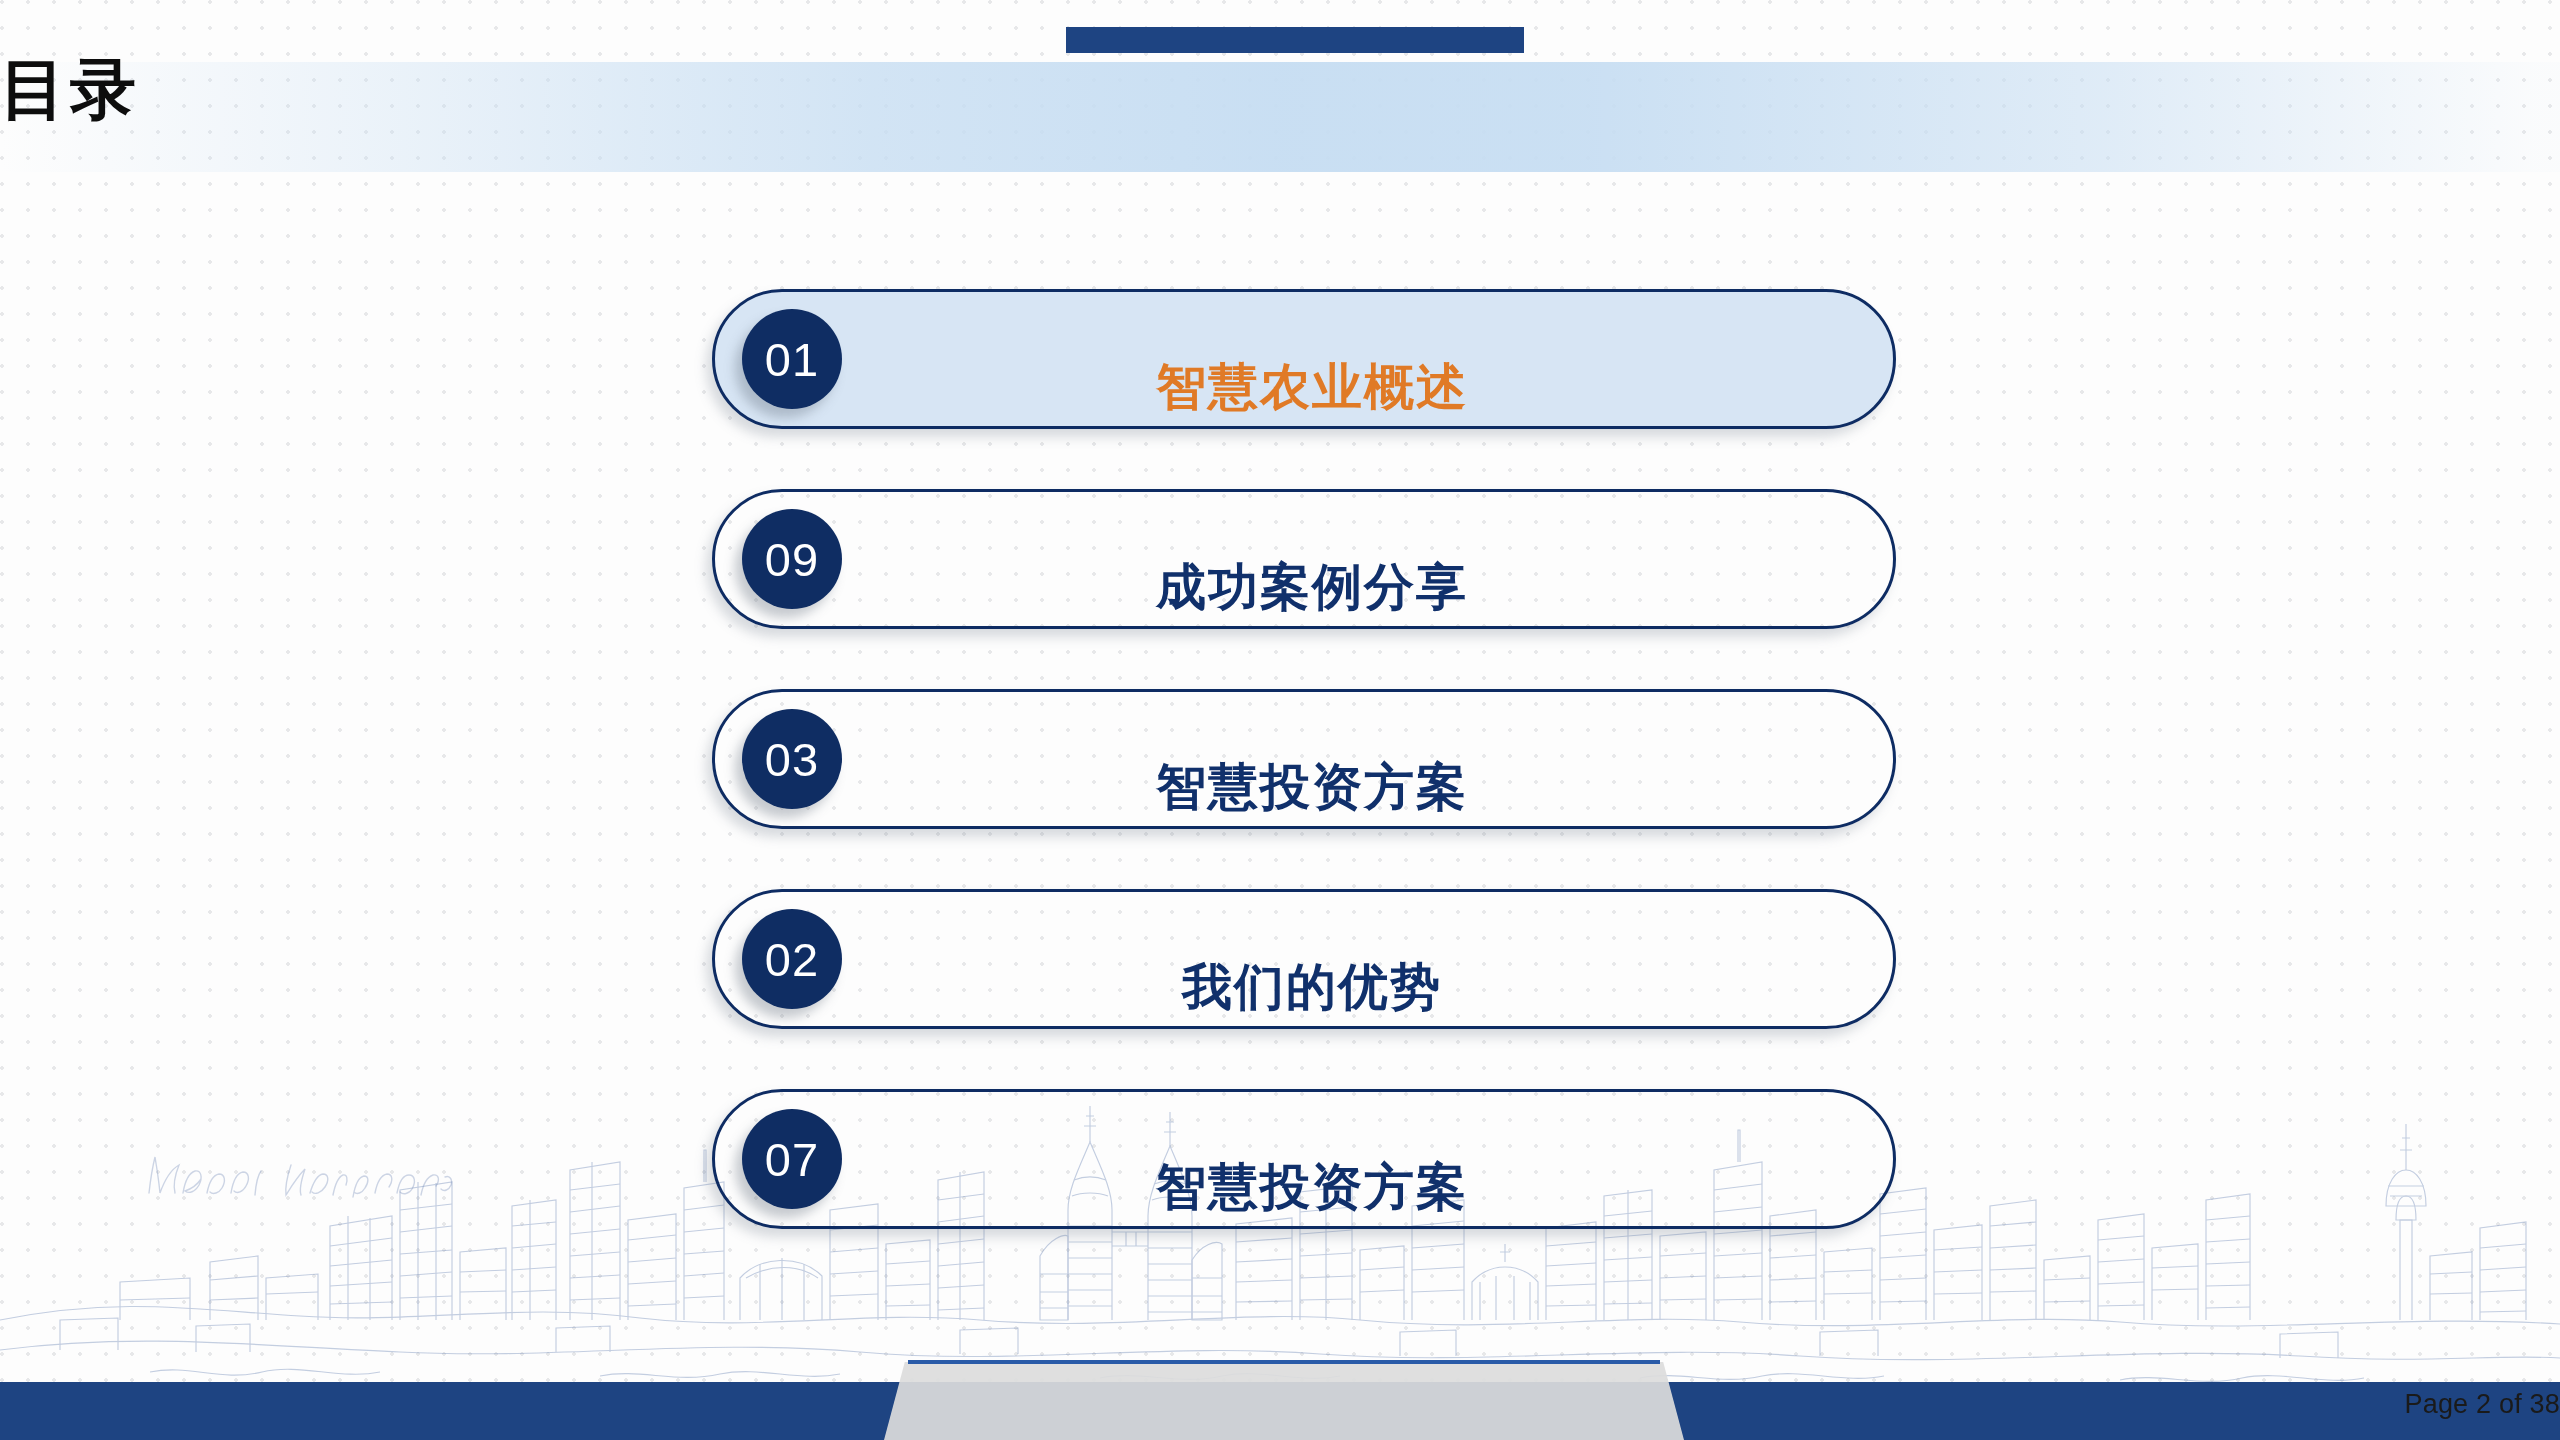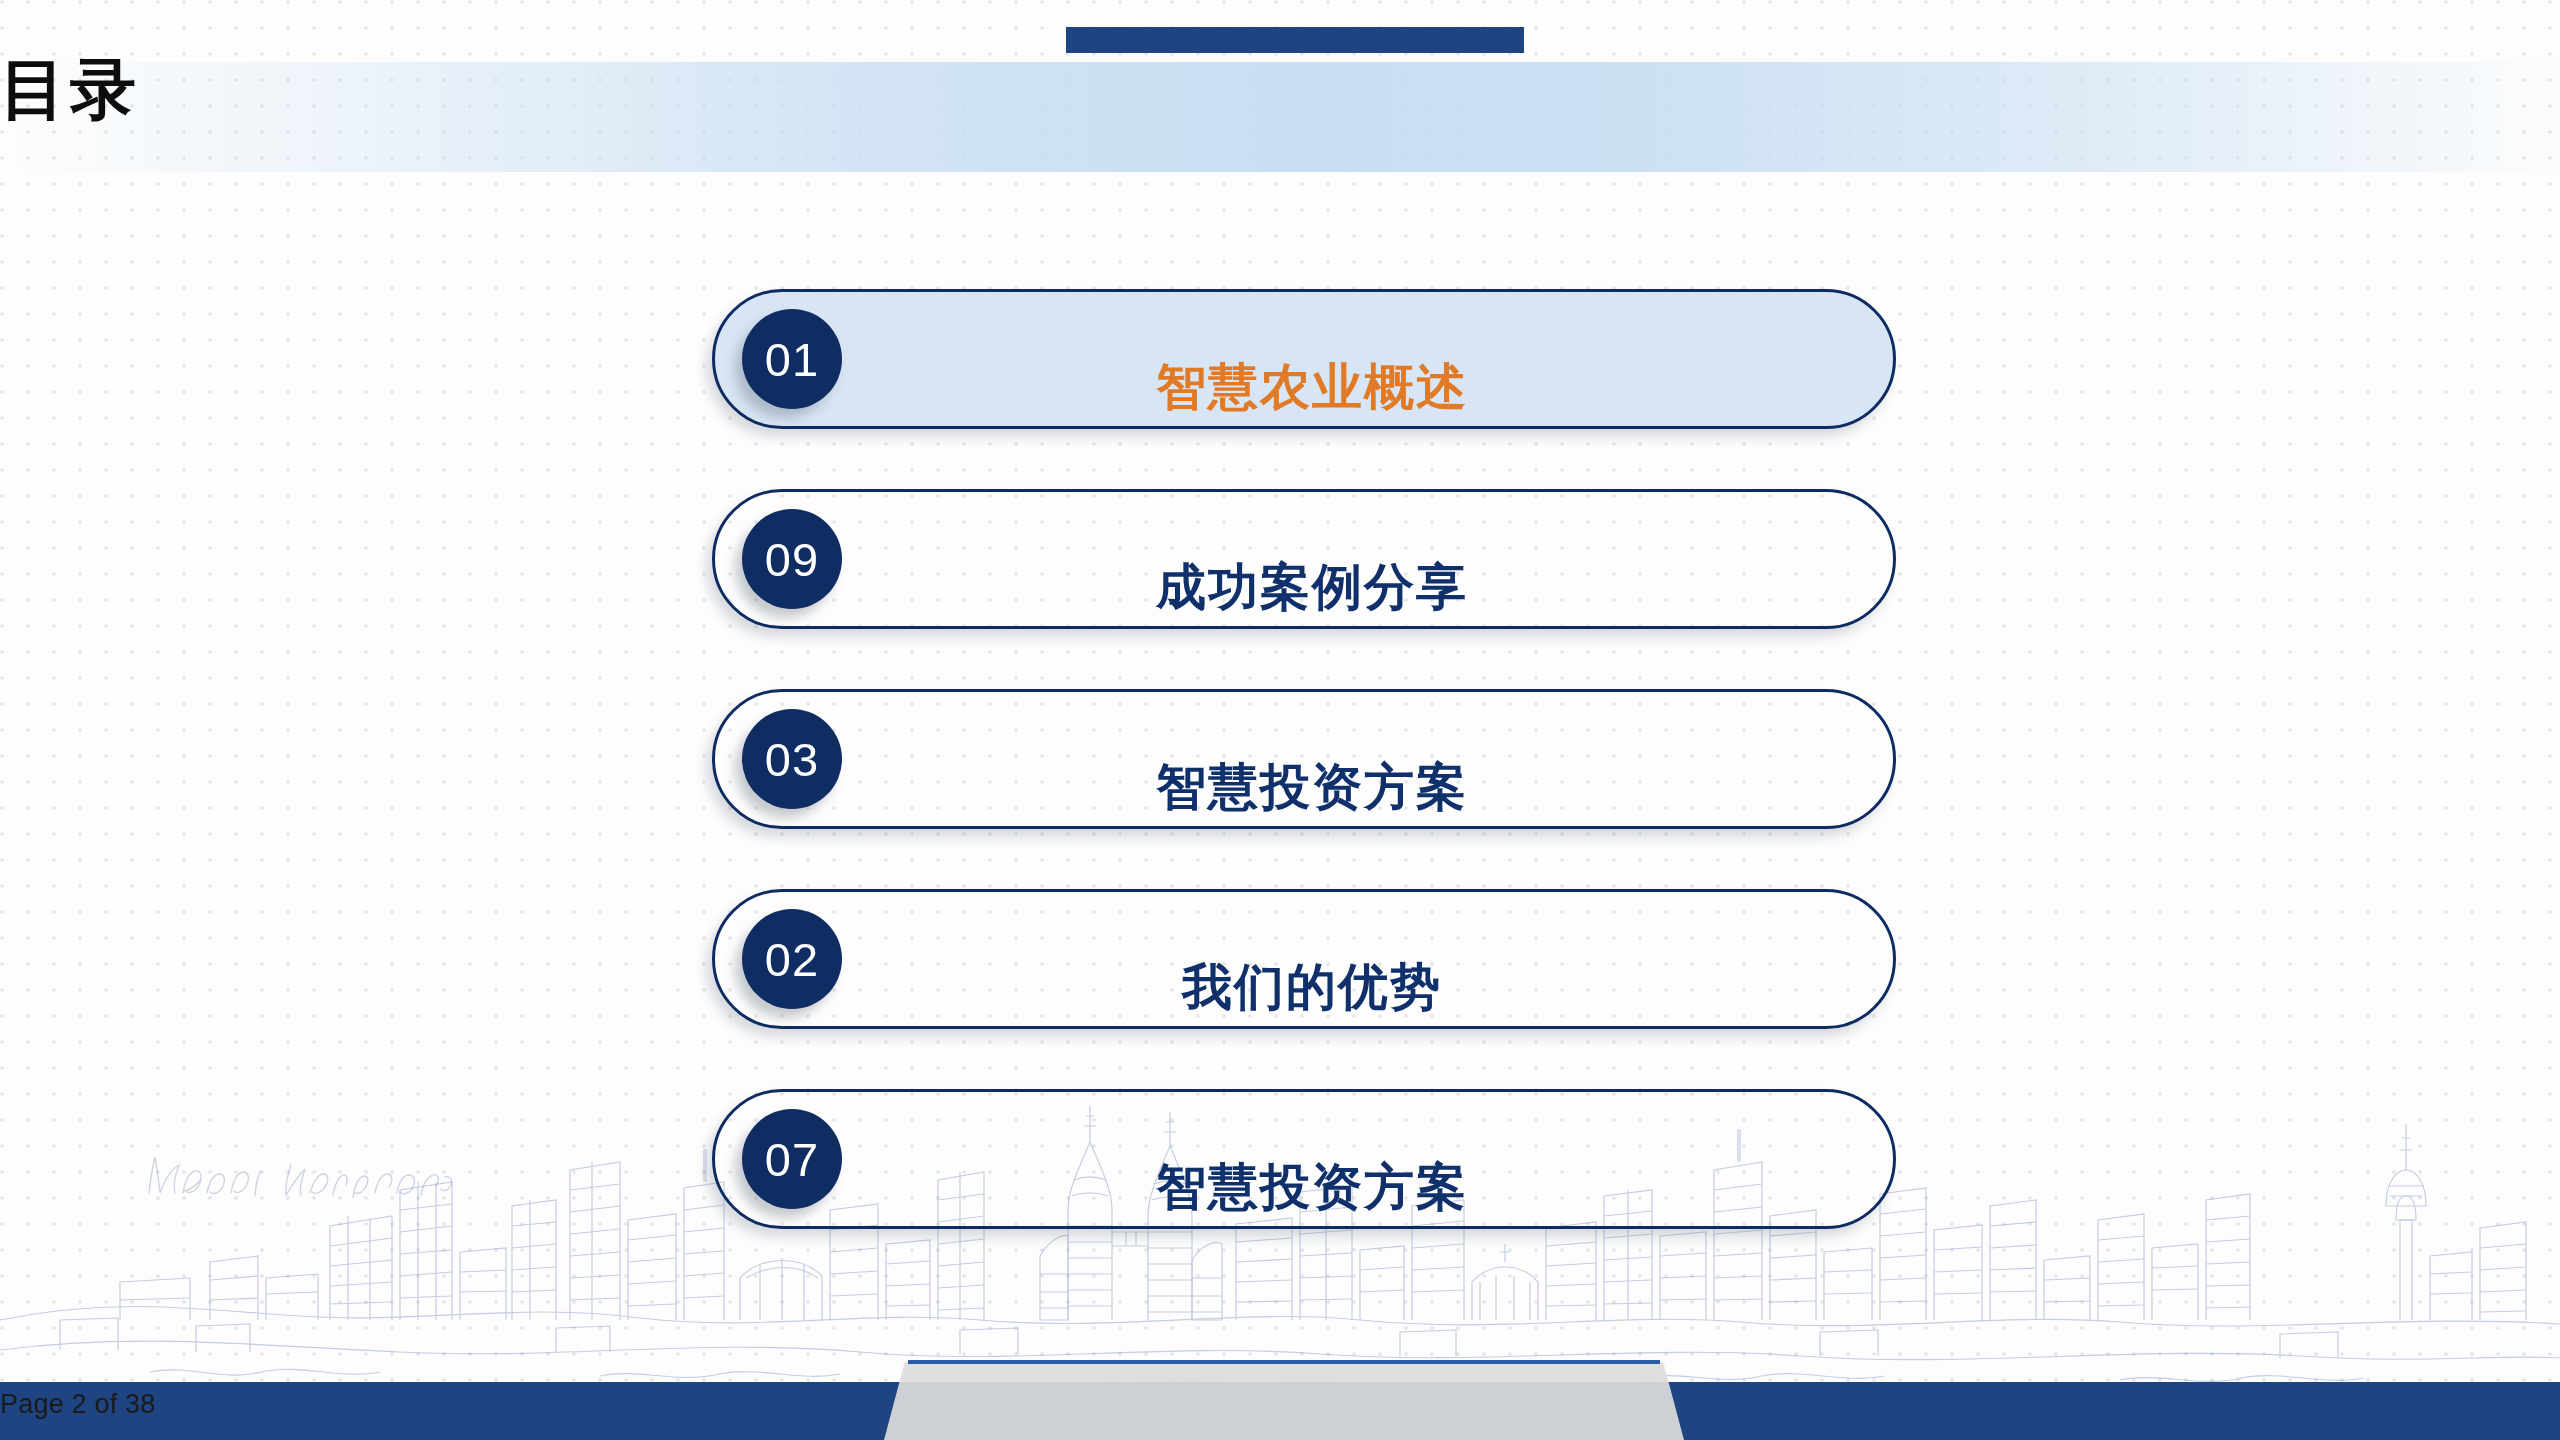--- a/index.html
+++ b/index.html
@@ -118,21 +118,21 @@
     width: 752px;
     height: 4px;
     background: #2a5ba8;
     z-index: 7;
   }
   .footer-text {
     position: absolute;
     left: 0;
     bottom: 20px;
     width: 2560px;
-    text-align: left;
+    text-align: right;
     font-size: 27px;
     color: #1a1a1a;
     z-index: 9;
     letter-spacing: 0.2px;
   }
 
   
   .toc {
     position: absolute;
     left: 712px;

